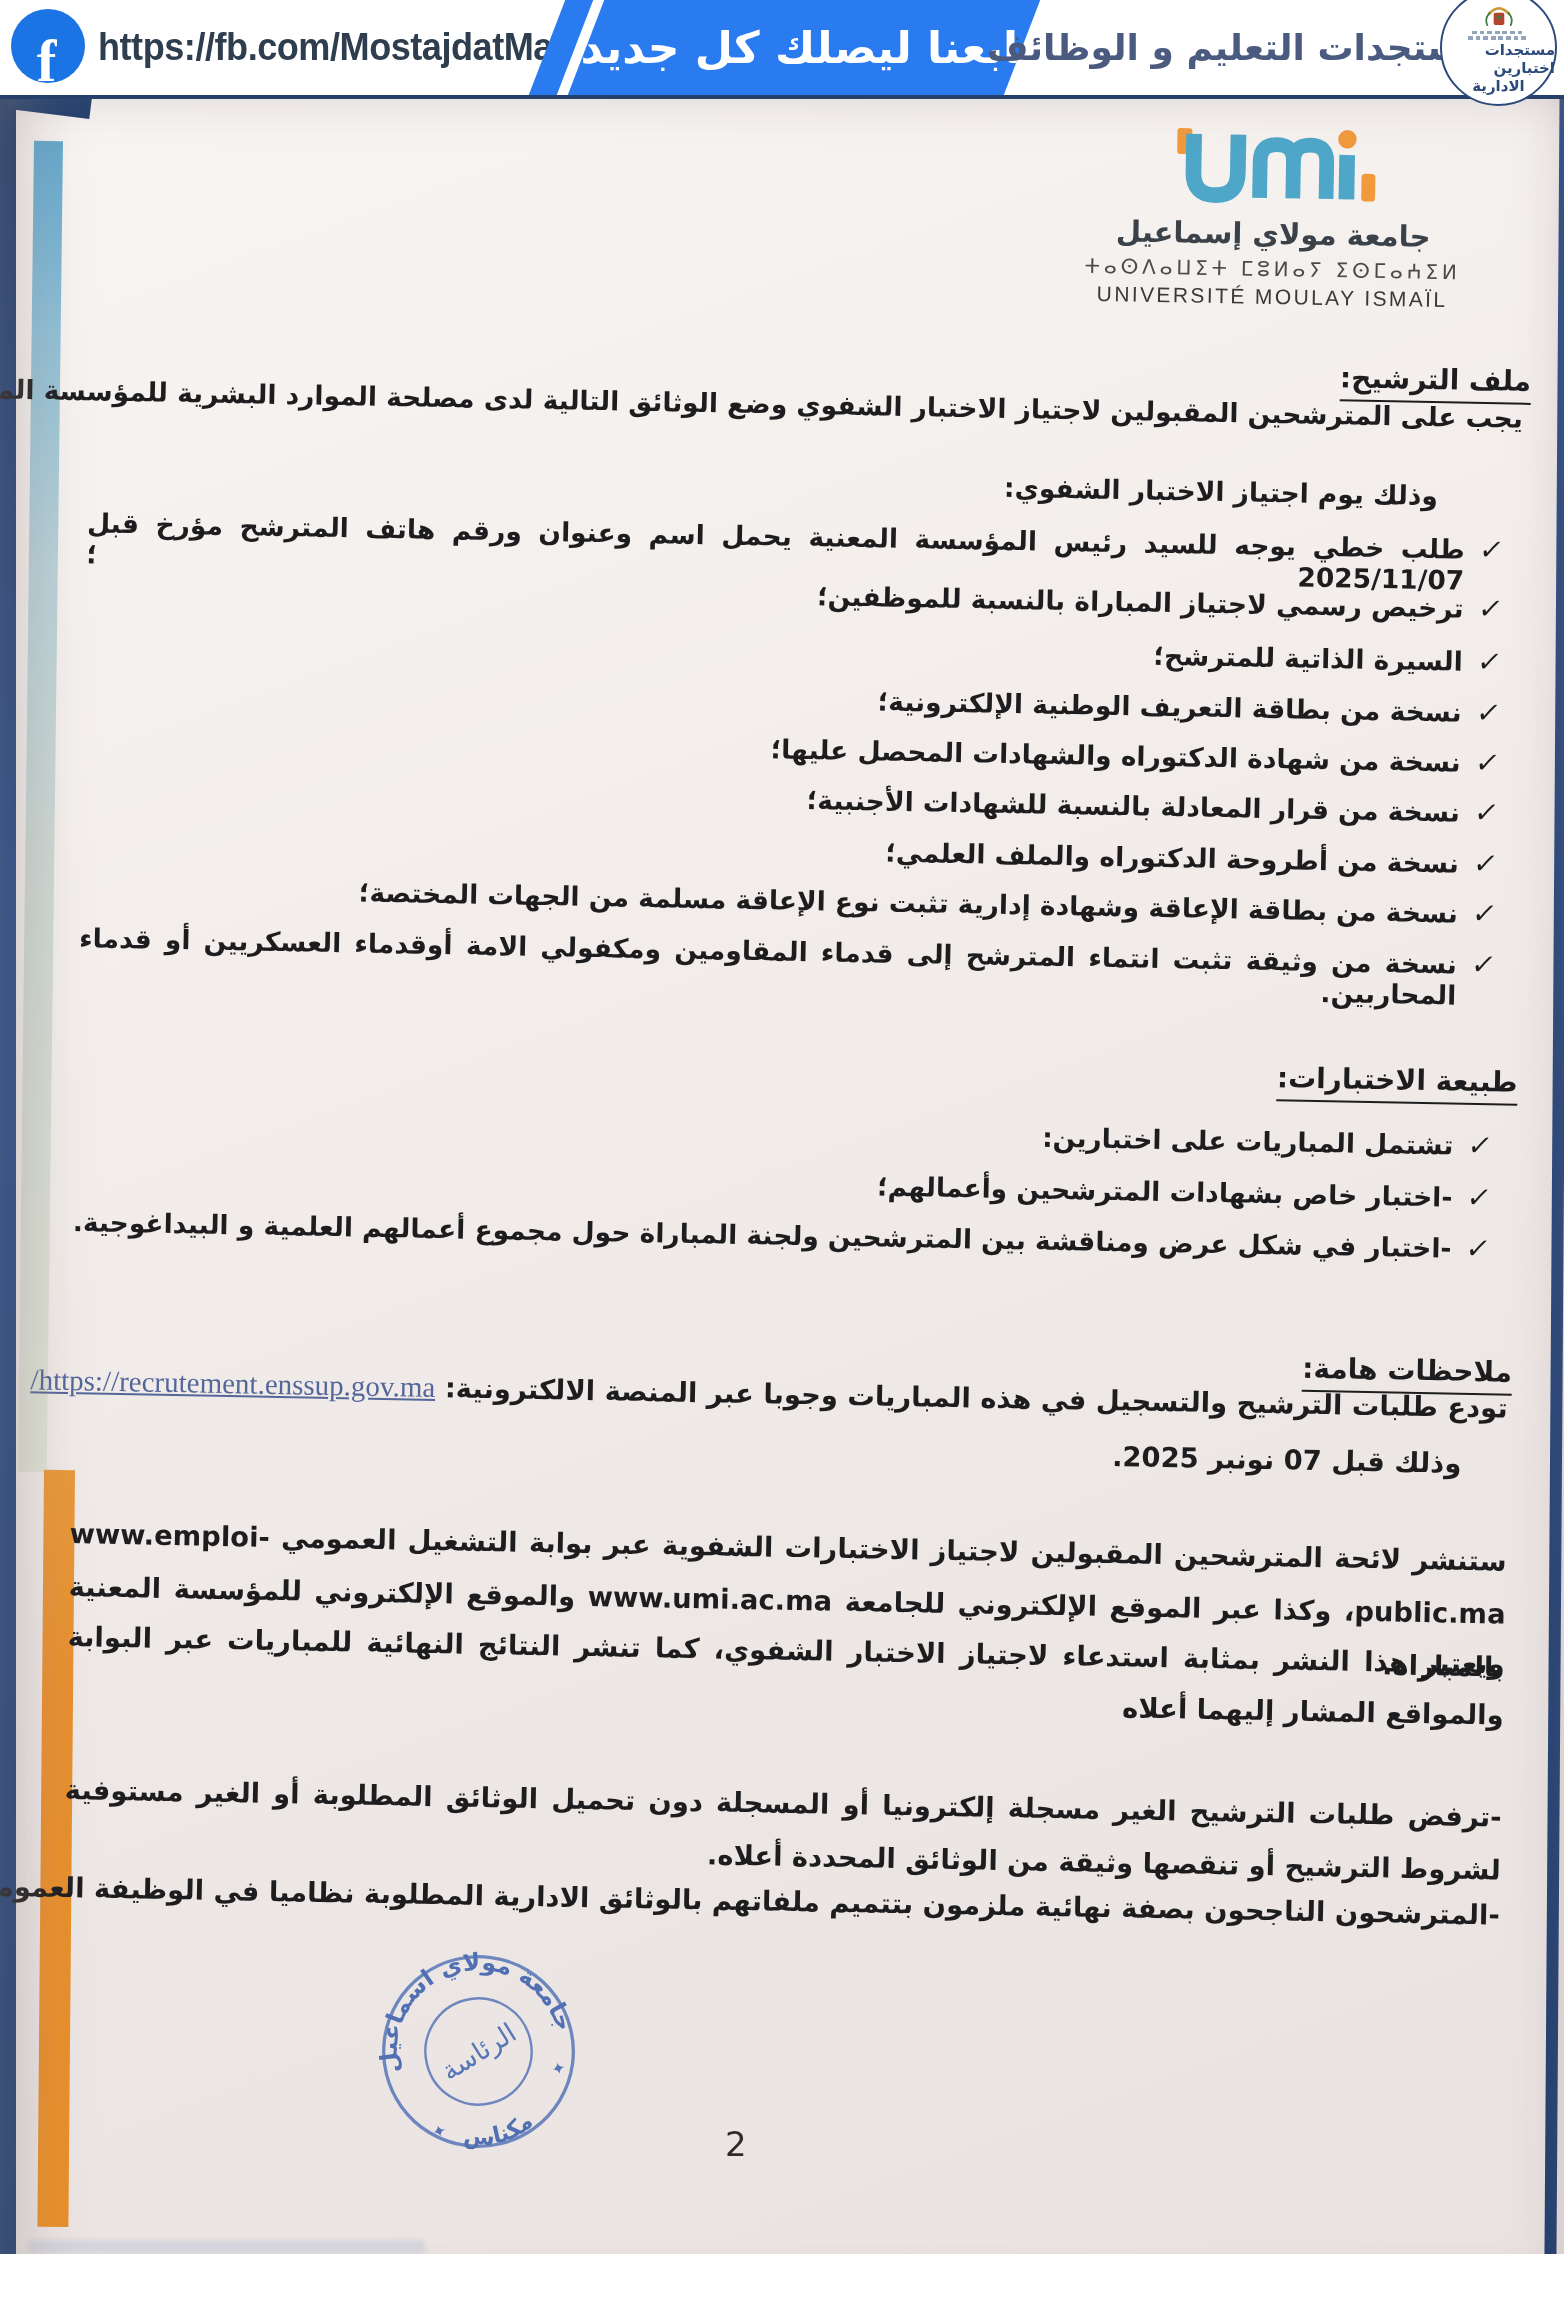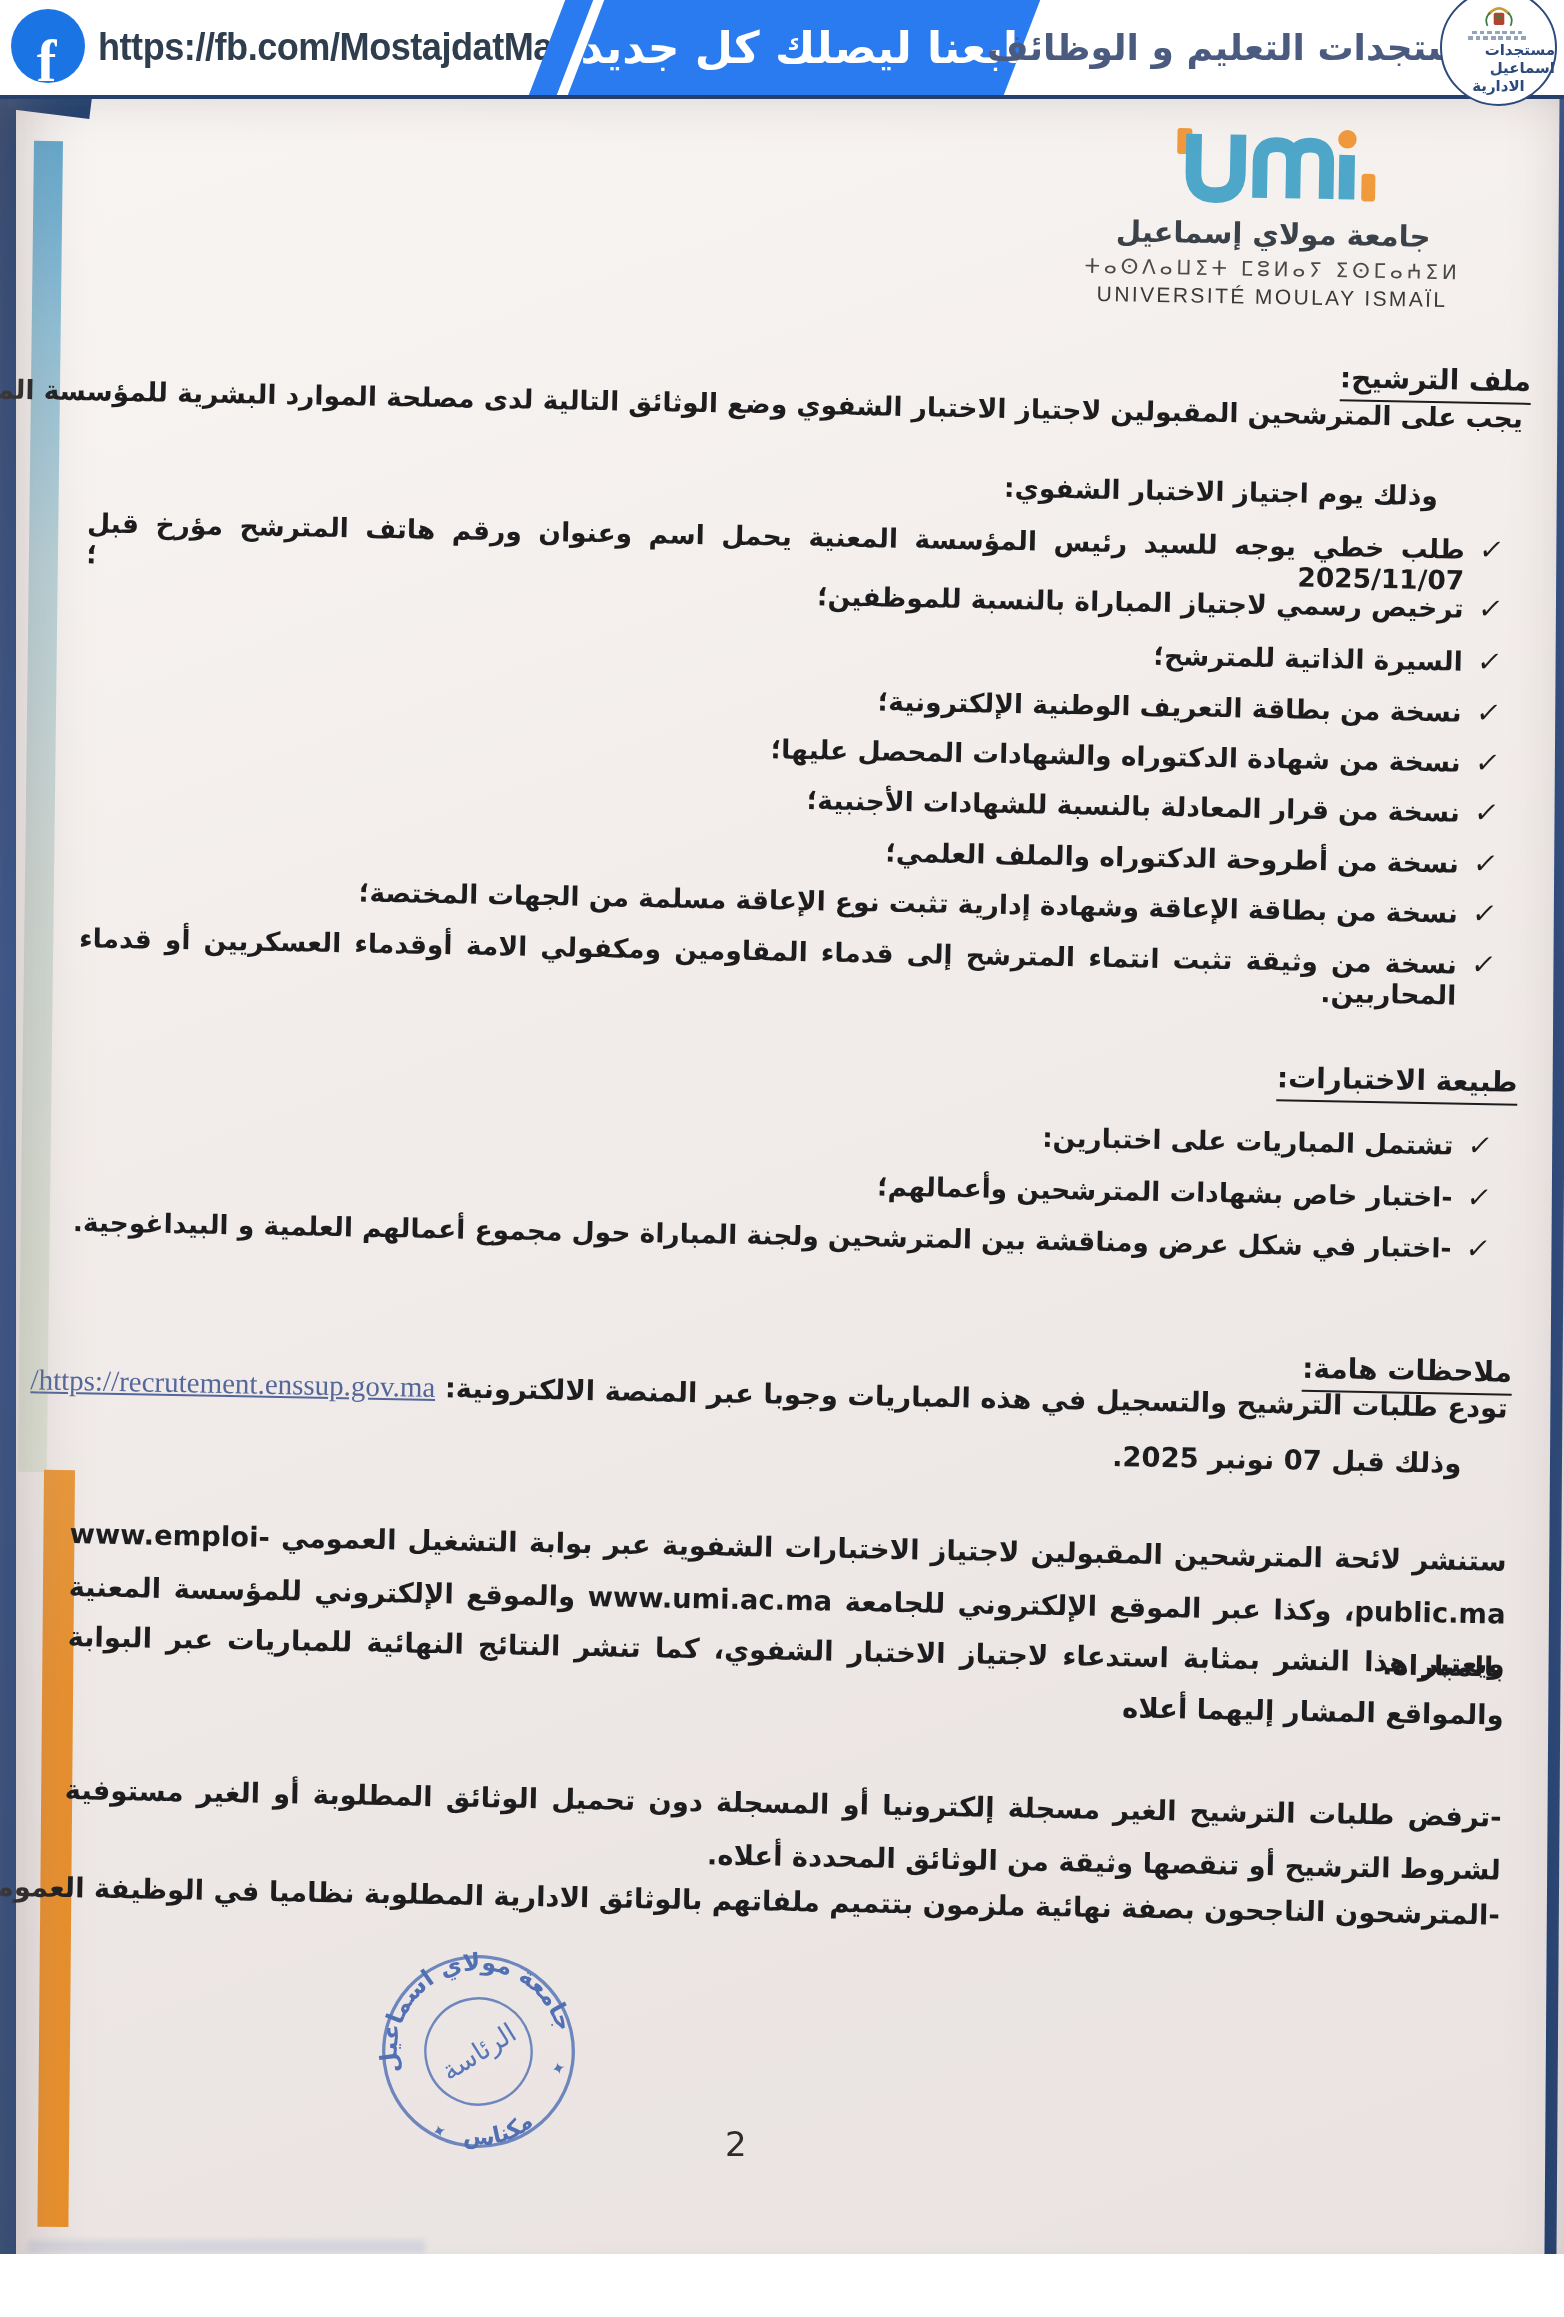--- a/index.html
+++ b/index.html
@@ -104,21 +104,21 @@
     <div class="site-logo">
       <svg viewBox="0 0 36 30" width="32" height="26.5">
         <path d="M6 13 Q18 -1 30 13" fill="none" stroke="#c89b3c" stroke-width="3"></path>
         <path d="M5 26 Q1 17 8 11" fill="none" stroke="#3f7d44" stroke-width="2"></path>
         <path d="M31 26 Q35 17 28 11" fill="none" stroke="#3f7d44" stroke-width="2"></path>
         <rect x="12" y="11" width="12" height="14" rx="2" fill="#b3432f"></rect>
         <path d="M18 12 L20 19 L14 14.6 L22 14.6 L16 19 Z" fill="#3f7d44"></path>
       </svg>
       <div class="mline" style="width:53px"></div>
       <div class="mline" style="width:61px"></div>
-      <div class="logo-line">مستجدات اسماعيل</div>
+      <div class="logo-line">مستجدات اختبارين</div>
       <div class="logo-line">الادارية</div>
     </div>
   </header>
 
   <div class="scan">
     <div class="edge-left"></div>
     <div class="edge-right"></div>
     <div class="corner-tl"></div>
     <div class="hl-blue"></div>
     <div class="hl-orange"></div>

